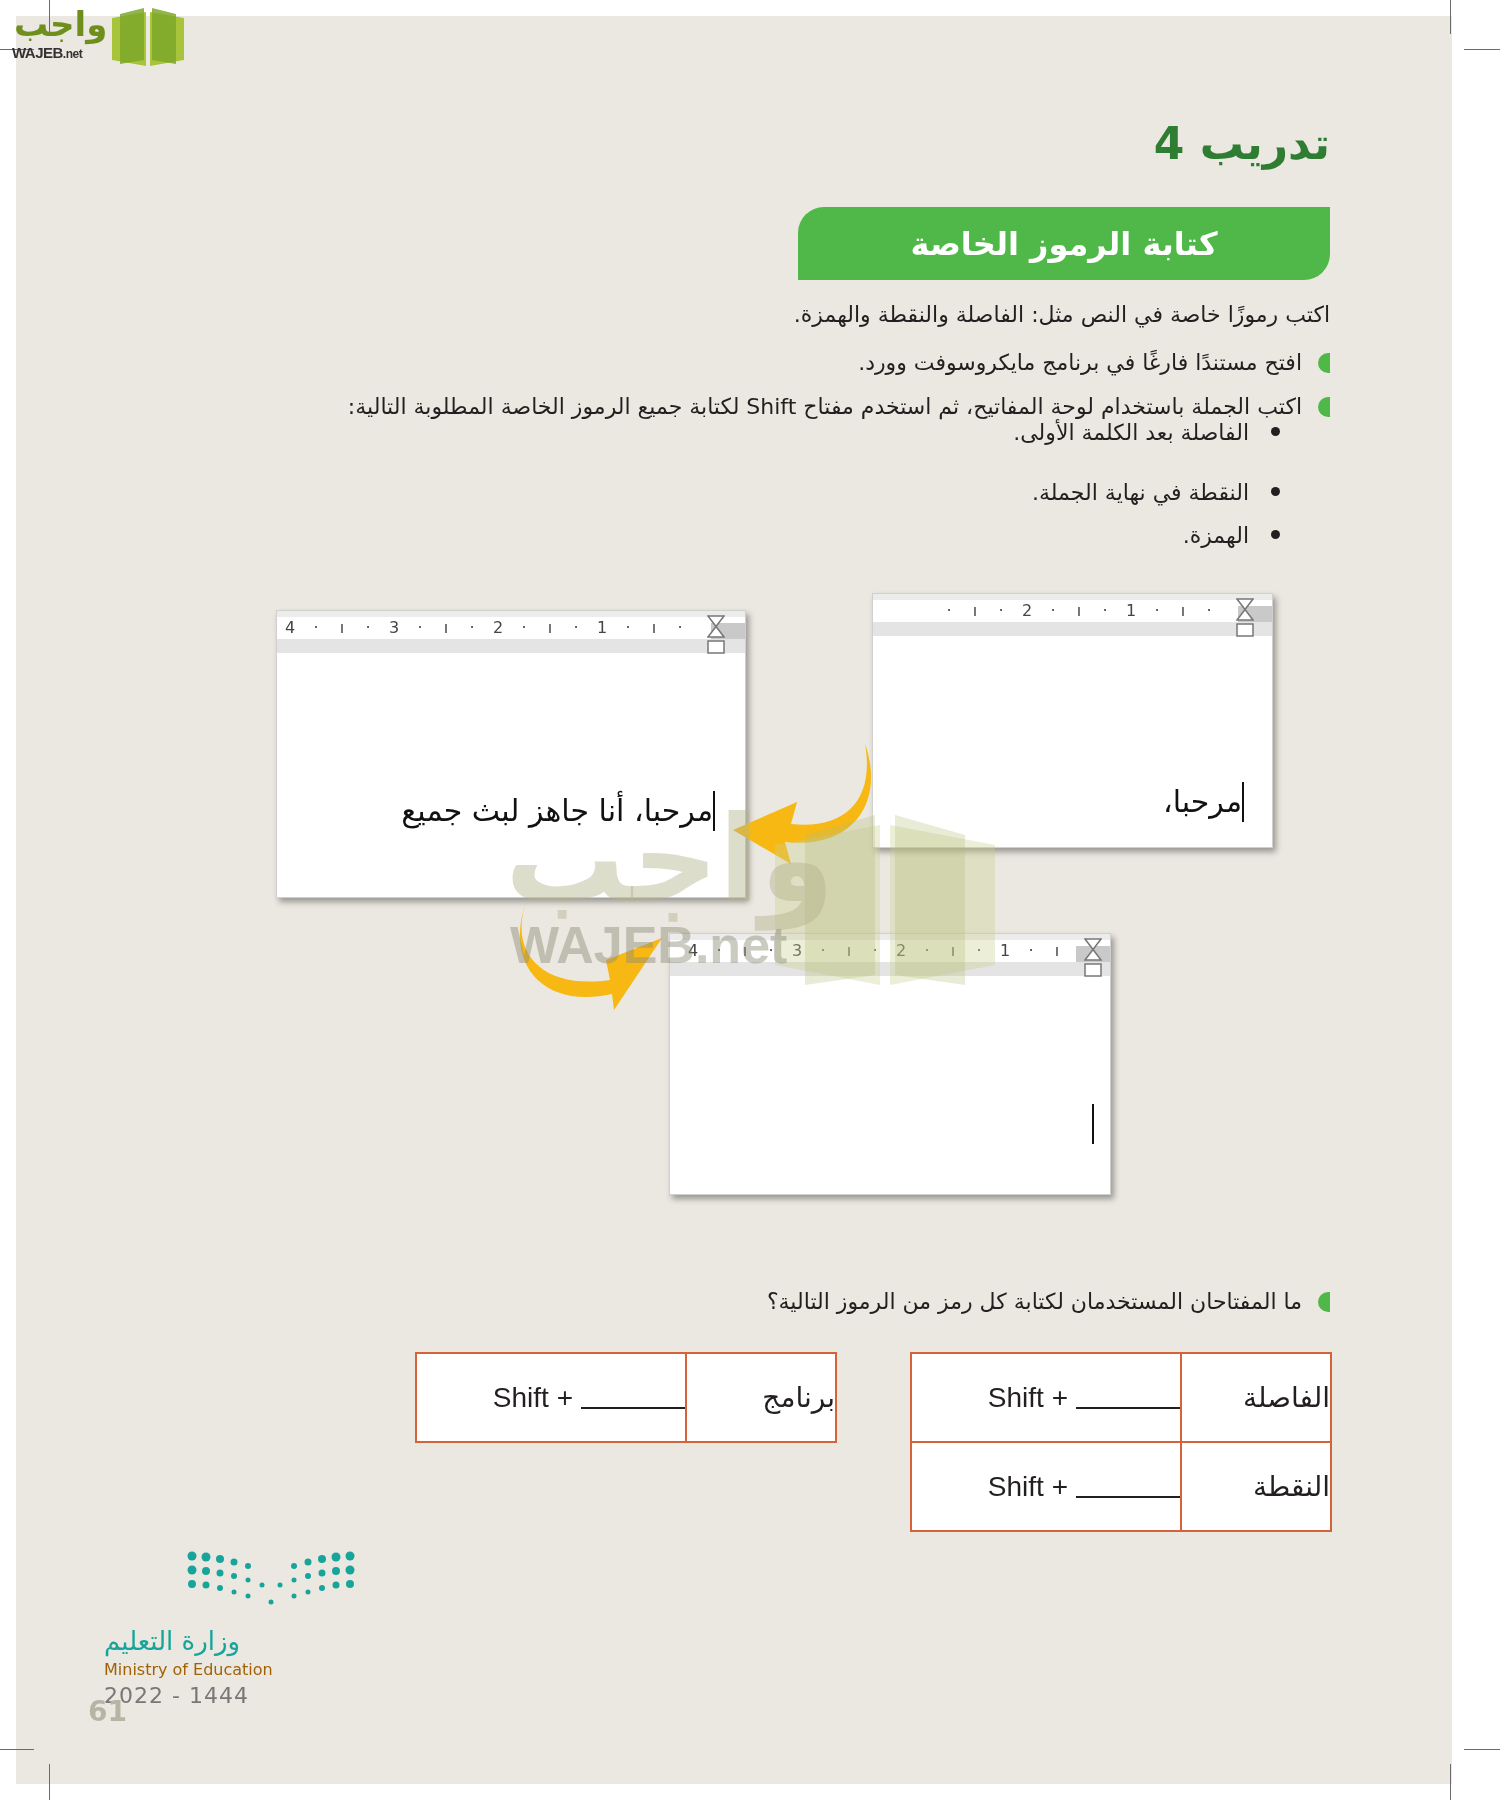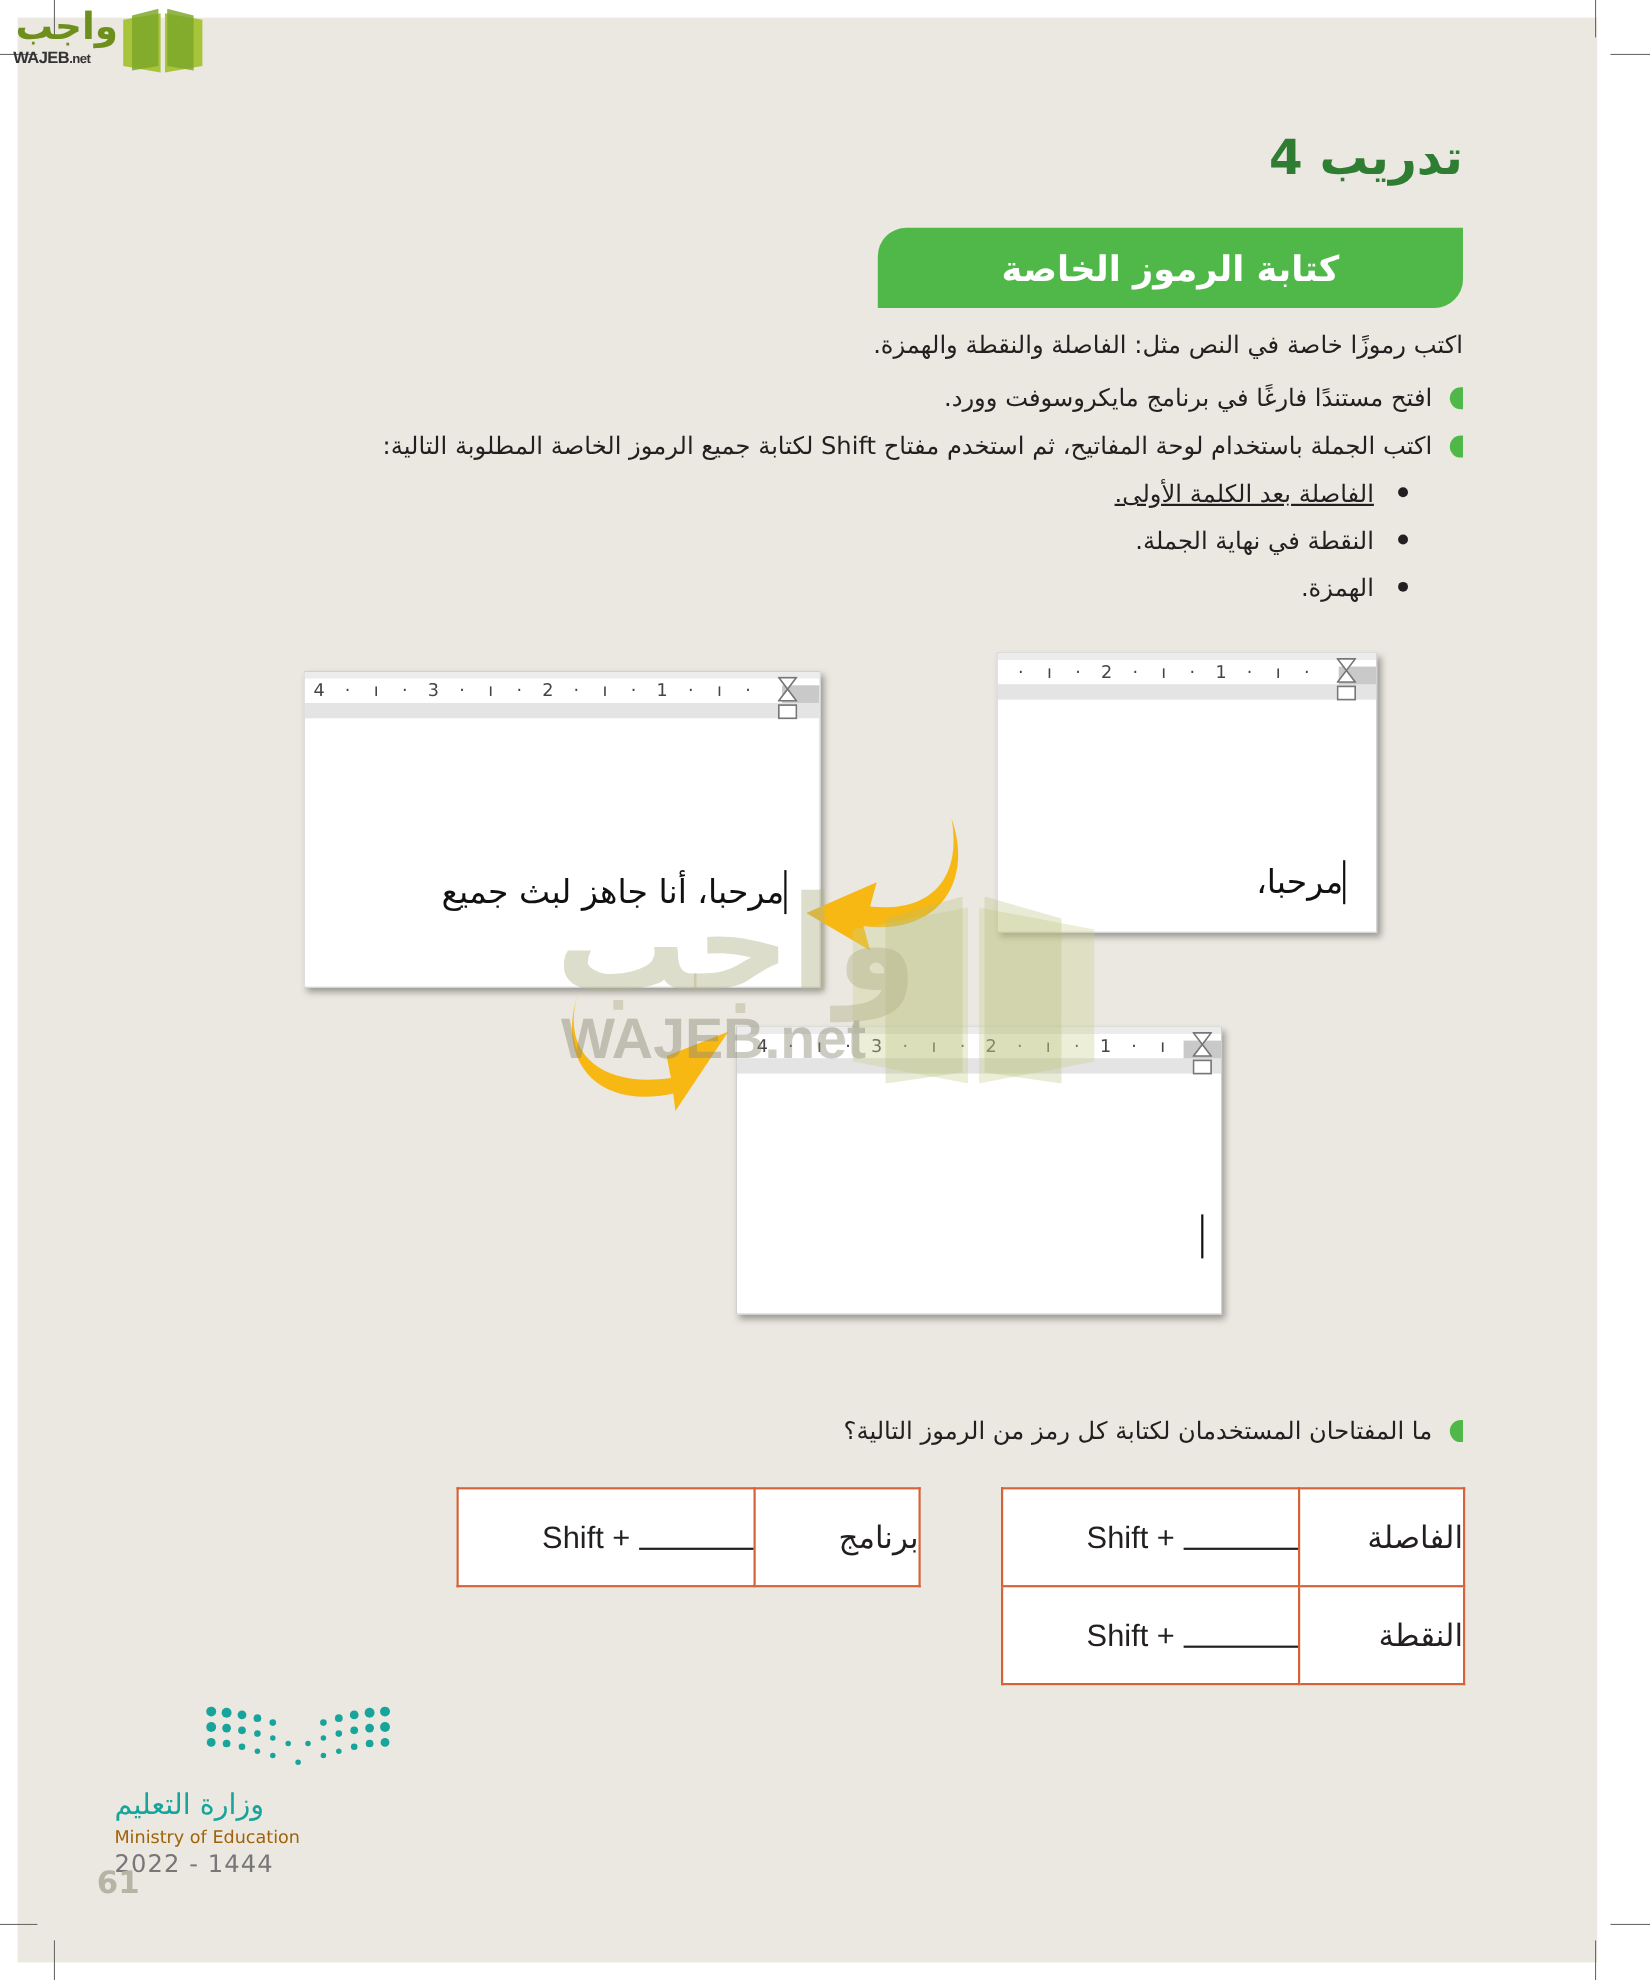--- a/index.html
+++ b/index.html
@@ -24,36 +24,36 @@
   .line { position: absolute; direction: rtl; font-size: 22px; color: #231f20; white-space: nowrap; font-family: "DejaVu Sans", sans-serif; }
   .intro { right: 170px; top: 302px; }
   .step { right: 170px; }
   .step .marker { display: inline-block; width: 12px; height: 20px; background: #4fb848; border-radius: 0 10px 10px 0; margin-left: 16px; vertical-align: -3px; transform: scaleX(-1); }
   .step1 { top: 350px; }
   .step2 { top: 394px; }
   .step-q { top: 1245px; margin-top: 44px; }
 
   .sub { right: 220px; }
   .sub .dot { display: inline-block; width: 9px; height: 9px; background: #231f20; border-radius: 50%; margin-left: 22px; vertical-align: 4px; }
-  .sub1 { top: 437px; text-decoration: underline; }
+  .sub1 { top: 420px; }
   .sub2 { top: 480px; }
   .sub3 { top: 523px; text-align: right; }
 
   .doc { position: absolute; background: #ffffff; box-shadow: 3px 4px 6px rgba(0,0,0,0.35); border: 1px solid #d0d0d0; overflow: hidden; }
   .ruler { position: absolute; left: 0; right: 0; top: 6px; height: 22px; background: #ffffff; font-family: "DejaVu Sans", sans-serif; font-size: 16px; color: #444; }
   .ruler-band { position: absolute; left: 0; right: 0; top: 28px; height: 14px; background: #e4e4e4; }
   .ruler-top { position: absolute; left: 0; right: 0; top: 0; height: 6px; background: #ececec; }
   .ruler-gray { position: absolute; right: 0; top: 6px; width: 34px; height: 22px; background: #c9c9c9; }
   .ruler-ticks { position: absolute; right: 44px; top: 1px; white-space: nowrap; letter-spacing: 0; }
   .ruler-ticks span { display: inline-block; text-align: center; }
   .hourglass { position: absolute; top: 4px; width: 18px; height: 40px; }
   .doc-text { position: absolute; direction: rtl; font-family: "DejaVu Sans", sans-serif; font-size: 30px; color: #111; white-space: nowrap; }
   .caret { display: inline-block; width: 2px; height: 40px; background: #111; vertical-align: -10px; }
 
-  .docA { left: 906px; top: 593px; width: 346px; height: 255px; }
+  .docA { left: 872px; top: 593px; width: 401px; height: 255px; }
   .docB { left: 276px; top: 610px; width: 470px; height: 288px; }
   .docC { left: 669px; top: 933px; width: 442px; height: 262px; }
 
   .arrow { position: absolute; }
 
   .watermark { position: absolute; pointer-events: none; }
   .wm-ar { position: absolute; left: 505px; top: 790px; font-size: 120px; font-weight: bold; color: rgba(180,180,140,0.45); direction: rtl; }
   .wm-en { position: absolute; left: 510px; top: 915px; font-size: 52px; font-weight: bold; color: rgba(140,140,120,0.45); font-family: "Liberation Sans", sans-serif; }
   .wm-book { position: absolute; left: 775px; top: 815px; }
 

